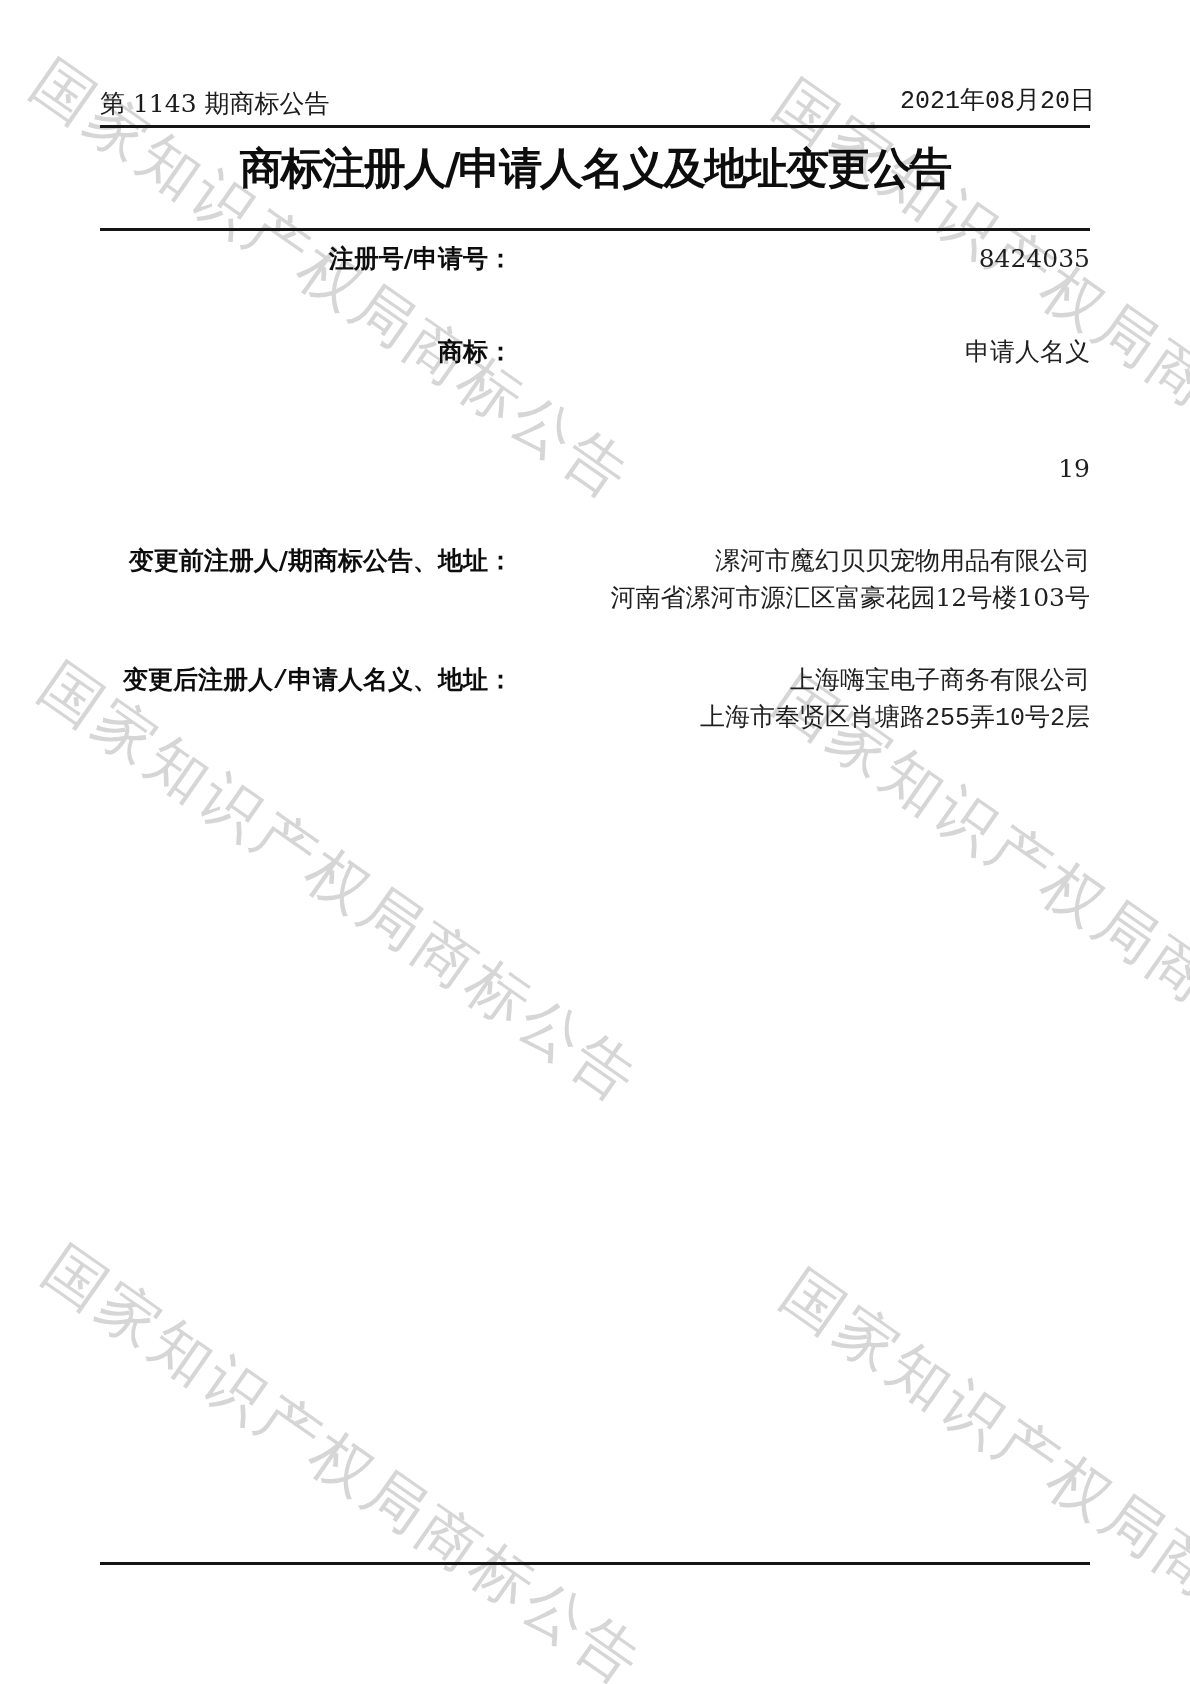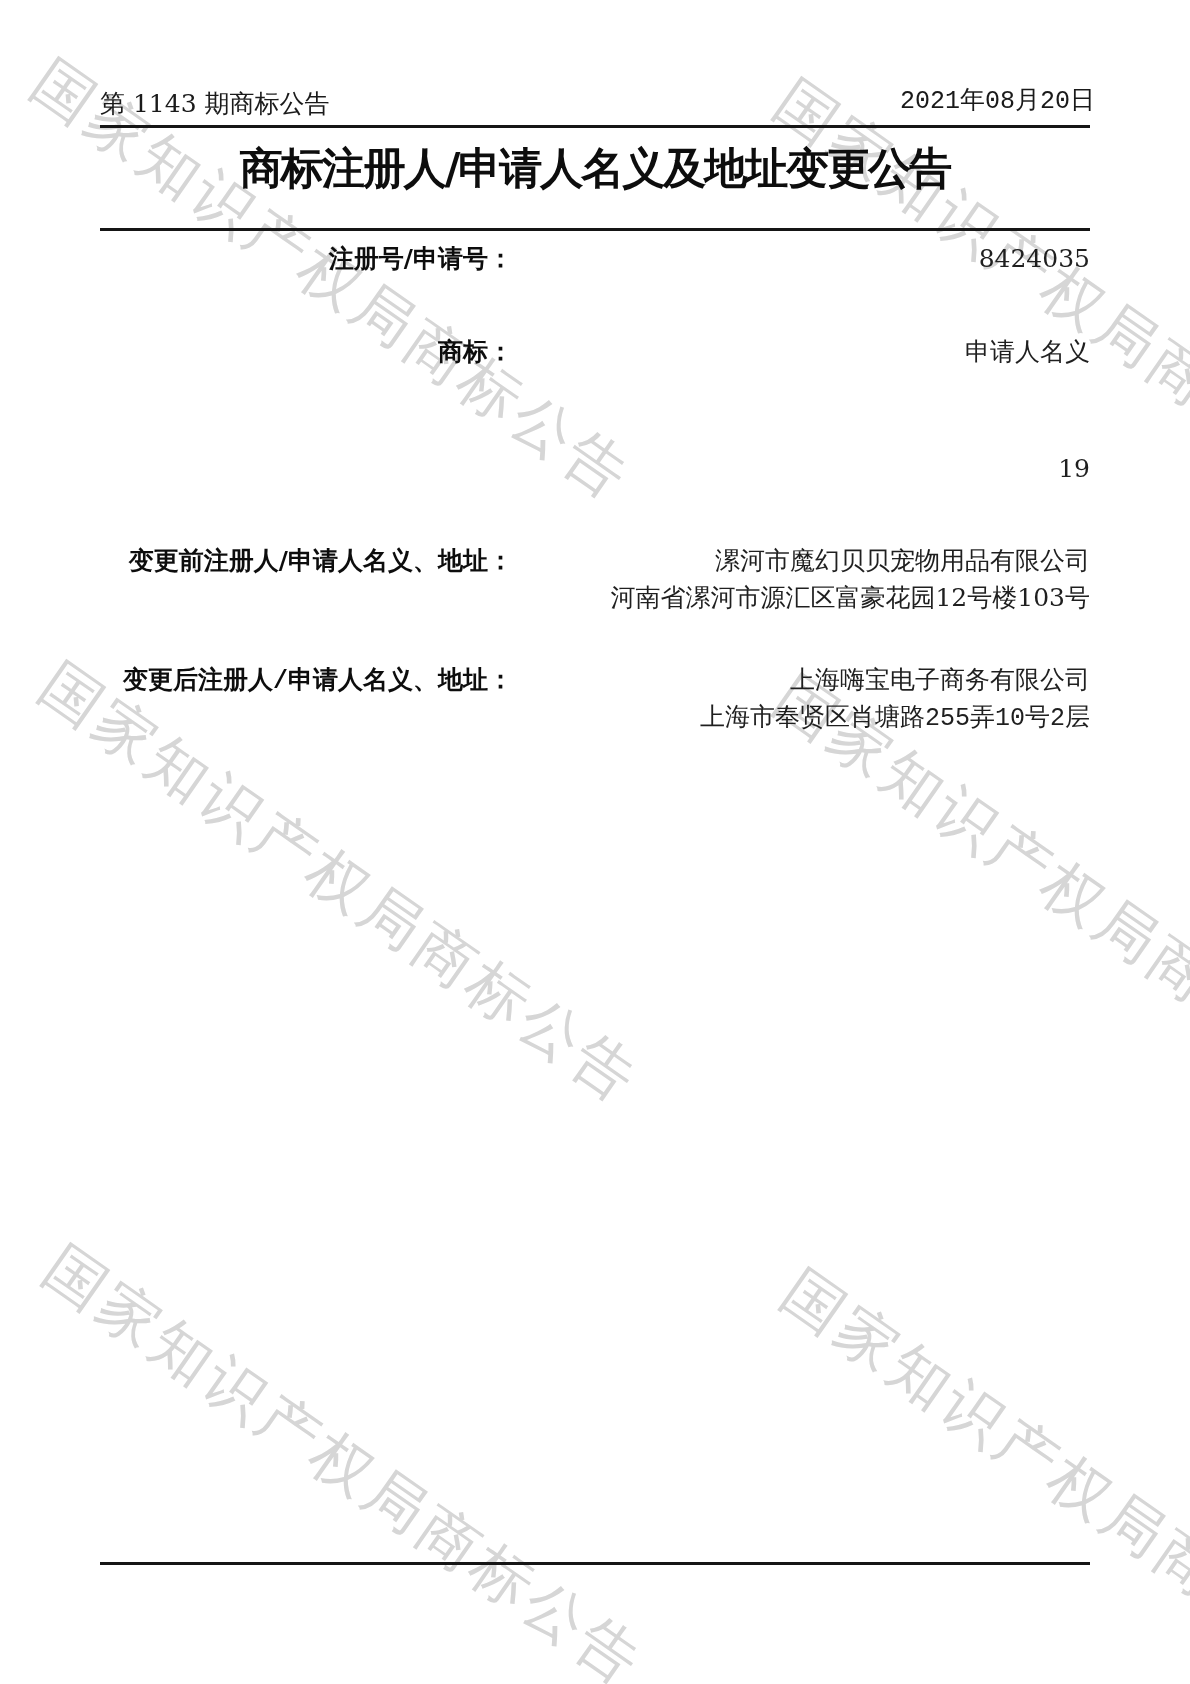--- a/index.html
+++ b/index.html
@@ -144,21 +144,21 @@
   </div>
 </div>
 
 <div class="field-row row-class">
   <div class="field-value">
     <span class="value-line">19</span>
   </div>
 </div>
 
 <div class="field-row row-before">
-  <div class="field-label">变更前注册人/申请人名义、地址：</div>
+  <div class="field-label">变更前注册人/期商标公告、地址：</div>
   <div class="field-value">
     <span class="value-line">漯河市魔幻贝贝宠物用品有限公司</span>
     <span class="value-line">河南省漯河市源汇区富豪花园12号楼103号</span>
   </div>
 </div>
 
 <div class="field-row row-after">
   <div class="field-label">变更后注册人/申请人名义、地址：</div>
   <div class="field-value">
     <span class="value-line">上海嗨宝电子商务有限公司</span>

